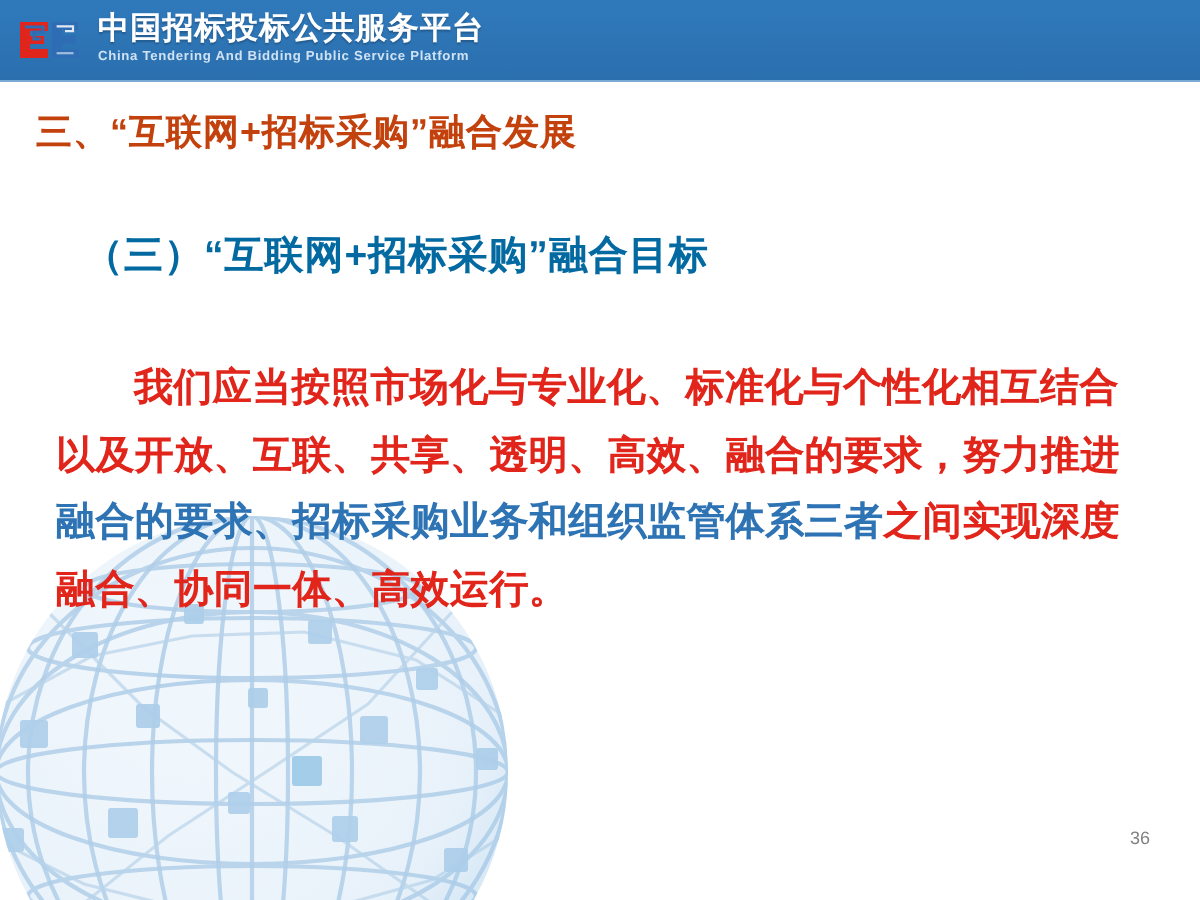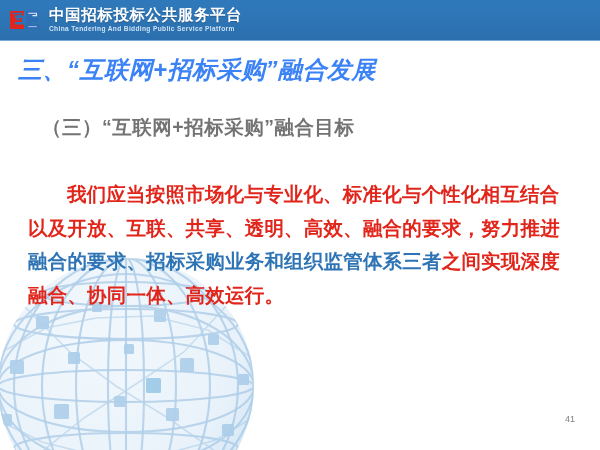--- a/index.html
+++ b/index.html
@@ -72,34 +72,33 @@
     height: 250px;
     pointer-events: none;
     opacity: 0.95;
   }
 
   
   .slide-title {
     position: absolute;
     left: 18px;
     top: 54px;
-    font-size: 24px;
-    font-weight: bold;
-    color: #3b82f6;
+    font-size: 18px;
+    font-weight: bold;
+    color: #c2410c;
     letter-spacing: 0.5px;
     white-space: nowrap;
-    font-style: italic;
   }
   .slide-subtitle {
     position: absolute;
     left: 42px;
     top: 114px;
     font-size: 19.5px;
     font-weight: bold;
-    color: #737373;
+    color: #0369a1;
     letter-spacing: 0.5px;
     white-space: nowrap;
   }
 
   
   .body-text {
     position: absolute;
     left: 28px;
     top: 178px;
     width: 548px;
@@ -222,15 +221,15 @@
     </svg>
   </div>
 
   <div class="slide-title">三、“互联网+招标采购”融合发展</div>
   <div class="slide-subtitle">（三）“互联网+招标采购”融合目标</div>
 
   <div class="body-text">
     <span>我们应当按照市场化与专业化、标准化与个性化相互结合以及开放、互联、共享、透明、高效、融合的要求，努力推进</span><span class="blue">融合的要求、招标采购业务和组织监管体系三者</span><span>之间实现深度融合、协同一体、高效运行。</span>
   </div>
 
-  <div class="page-number">41</div>
+  <div class="page-number">36</div>
 
 </div>
 
 </body></html>

